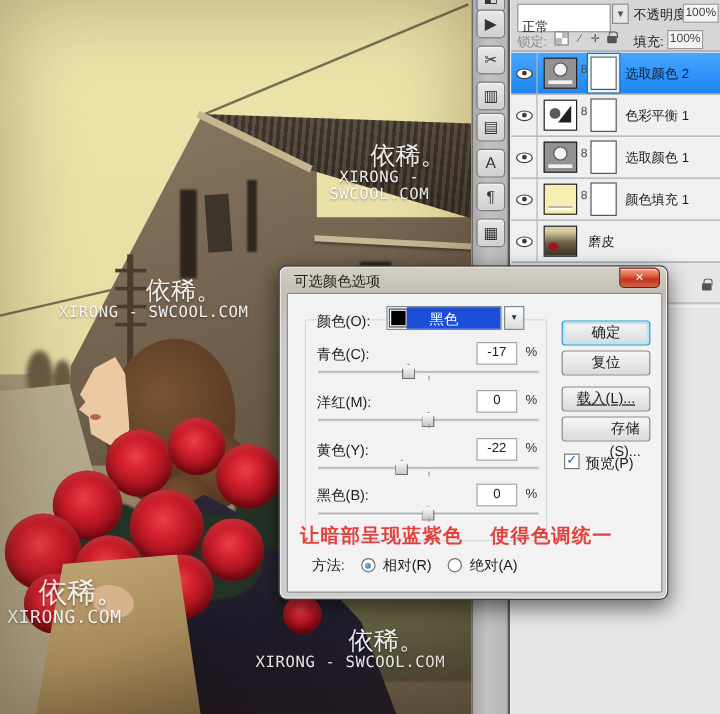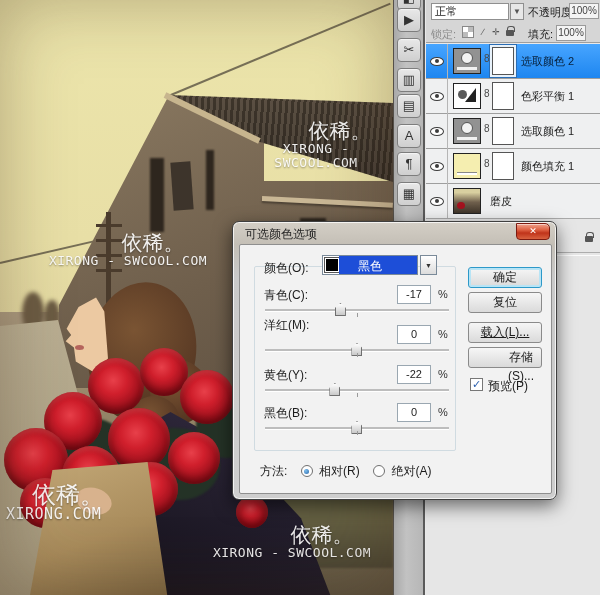--- a/index.html
+++ b/index.html
@@ -64,21 +64,21 @@
   
   #dock { left:393px; top:0; width:32px; height:595px; background:linear-gradient(90deg,#a9a9a9,#c2c2c2 40%,#b5b5b5); border-left:1px solid #55504a; }
   #dock:after { content:""; position:absolute; right:0; top:0; width:2px; height:595px; background:#5a5a5a; }
   .dock-btn { position:absolute; left:3px; width:24px; height:24px; background:linear-gradient(180deg,#e8e8e8,#cfcfcf);
     border:1px solid #7d7d7d; border-radius:4px; color:#333; font-size:13px; line-height:22px; text-align:center;
     box-shadow:0 1px 1px rgba(255,255,255,.6) inset; }
 
   
   #layers { left:426px; top:0; width:174px; height:595px; background:#e9e9e9; }
   #layers-header { position:absolute; left:0; top:0; width:174px; height:43px; background:#d6d6d6; border-bottom:1px solid #9e9e9e; font-size:11px; color:#222; }
-  .blend-box { position:absolute; left:5px; top:3px; width:78px; height:17px; background:#fff; border:1px solid #8f8f8f; font-size:11px; padding:0 3px; color:#222; }
+  .blend-box { position:absolute; left:5px; top:3px; width:78px; height:17px; background:#fff; border:1px solid #8f8f8f; font-size:11px; padding:11px 3px; color:#222; }
   .blend-arrow { position:absolute; left:84px; top:3px; width:14px; height:17px; background:#e7e7e7; border:1px solid #8f8f8f; font-size:8px; text-align:center; line-height:16px; color:#555; }
   .hdr-label { position:absolute; font-size:11px; color:#222; }
   .hdr-label.dim { color:#8a8a8a; }
   .val-box { position:absolute; width:30px; height:16px; background:#f4f4f4; border:1px solid #9a9a9a; font-size:10px; text-align:center; line-height:14px; color:#444; }
   .mini-ic { position:absolute; top:26px; width:12px; height:12px; font-size:9px; line-height:12px; text-align:center; color:#555; }
   .checker { background:conic-gradient(#bbb 25%, #fff 0 50%, #bbb 0 75%, #fff 0); border:1px solid #888; }
   .padlock { position:absolute; width:8px; height:6px; background:#555; border-radius:1px; }
   .padlock:before { content:""; position:absolute; left:1px; top:-4px; width:6px; height:5px; border:1.5px solid #555; border-bottom:none; border-radius:3px 3px 0 0; }
 
   .layer-row { position:absolute; left:0; width:174px; height:35px; background:#eff0f1; border-bottom:1px solid #9e9e9e; }
@@ -324,21 +324,21 @@
       </div>
       <div class="dd-arrow">▼</div>
 
       <span class="fld-label" style="top:42px;">青色(C):</span>
       <div class="num-box" style="top:40px;">-17</div>
       <span class="pct" style="top:43px;">%</span>
       <div class="track" style="top:64px;">
           <div class="thumb-slider" style="left:38%;"></div>
         </div>
 
-      <span class="fld-label" style="top:72px;">洋红(M):</span>
+      <span class="fld-label" style="top:82px;">洋红(M):</span>
       <div class="num-box" style="top:80px;">0</div>
       <span class="pct" style="top:83px;">%</span>
       <div class="track" style="top:104px;">
           <div class="thumb-slider" style="left:47%;"></div>
         </div>
 
       <span class="fld-label" style="top:122px;">黄色(Y):</span>
       <div class="num-box" style="top:120px;">-22</div>
       <span class="pct" style="top:123px;">%</span>
       <div class="track" style="top:144px;">
@@ -352,20 +352,21 @@
           <div class="thumb-slider" style="left:47%;"></div>
         </div>
 
       <div class="dlg-btn" style="top:47px;">复位</div>
       <div class="dlg-btn default" style="top:22px;">确定</div>
       <div class="dlg-btn" style="top:77px;text-decoration:underline;">载入(L)...</div>
       <div class="dlg-btn" style="top:102px;padding-left:32px;">存储(S)...</div>
       <div class="chk" style="top:133px;">✓</div>
       <span class="chk-label" style="top:133px;">预览(P)</span>
 
+      <div class="annotation">让暗部呈现蓝紫色　 使得色调统一</div>
 
       <div class="method-row">
         <span>方法:</span>
         <span class="radio checked"></span>
         <span>相对(R)</span>
         <span class="radio"></span>
         <span>绝对(A)</span>
       </div>
     </div>
   </div>

